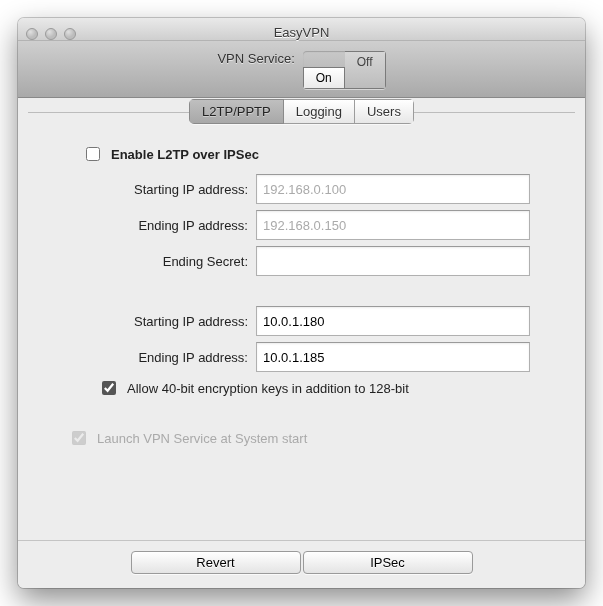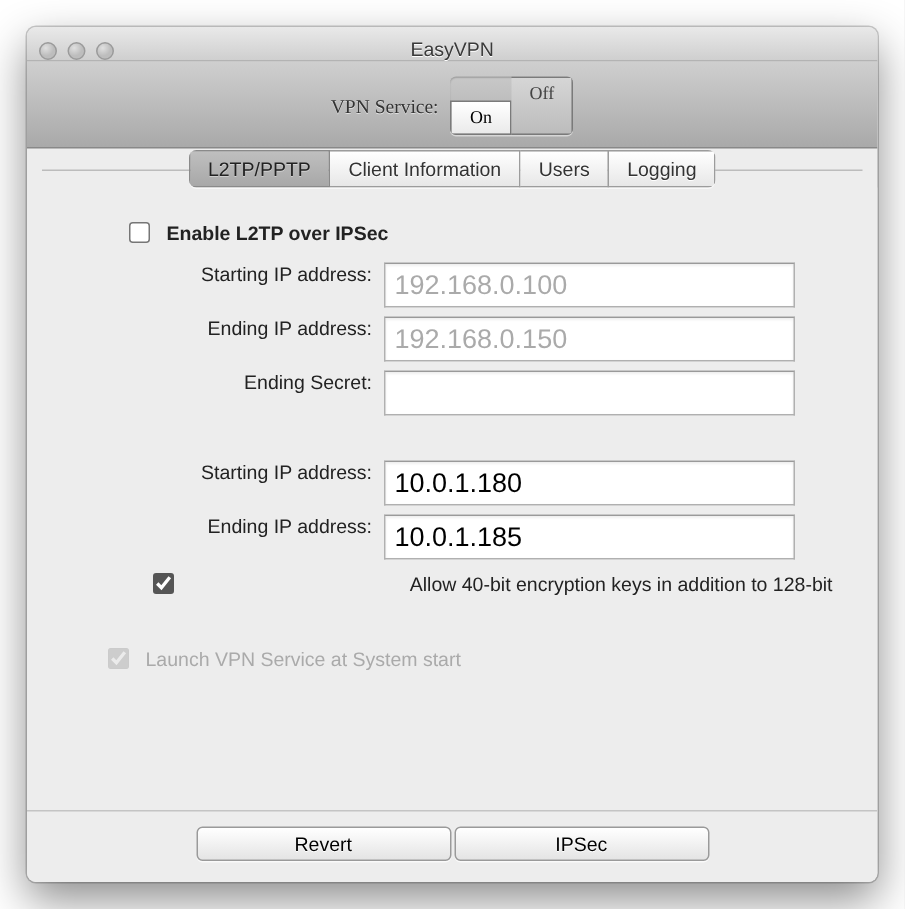--- a/index.html
+++ b/index.html
@@ -51,24 +51,22 @@
     font-size: 13px;
     color: #3a3a3a;
     text-shadow: 0 1px 0 #fff;
     pointer-events: none;
   }
   .toolbar {
     background: linear-gradient(#cfcfcf, #a9a9a9);
     border-bottom: 1px solid #888;
     padding: 10px 0 8px;
     display: flex;
-    align-items: center;
     justify-content: center;
     gap: 8px;
-    font-family: Liberation Serif, serif;
   }
   .toolbar-label {
     font-size: 13px;
     color: #333;
     text-shadow: 0 1px 0 rgba(255,255,255,0.6);
   }
   .segmented {
     display: inline-flex;
     border-radius: 4px;
     overflow: hidden;
@@ -132,47 +130,48 @@
     padding: 20px 30px 10px;
     position: relative;
   }
   .section { margin-bottom: 30px; }
   .check-row {
     display: flex;
     align-items: center;
     gap: 8px;
     margin: 0 0 10px 34px;
   }
-  .check-row.indent { margin-left: 50px; margin-top: 6px; justify-content: space-between; }
+  .check-row.indent { margin-left: 50px; margin-top: 6px; }
   .check-row.bottom { margin-left: 20px; margin-top: 20px; }
   input[type=checkbox] {
     width: 14px; height: 14px;
     accent-color: #555;
     cursor: pointer;
   }
   .check-label { font-weight: bold; font-size: 13px; cursor: pointer; }
   .check-label.normal { font-weight: normal; }
   .field-row {
     display: flex;
+    align-items: center;
     margin: 6px 0;
   }
   .field-label {
     width: 200px;
     text-align: right;
     padding-right: 8px;
     font-size: 13px;
   }
   .field-input {
     width: 260px;
     height: 20px;
     border: 1px solid #b0b0b0;
     border-top-color: #9a9a9a;
     background: #fff;
     padding: 4px 6px;
-    font-size: 18px;
+    font-size: 13px;
     font-family: inherit;
     box-shadow: inset 0 1px 2px rgba(0,0,0,0.08);
   }
   .field-input:disabled {
     color: #aaa;
     background: #fff;
   }
   .field-input::placeholder { color: #aaa; }
   .dim { color: #aaa; text-align: center; }
   .footer {
@@ -214,23 +213,22 @@
       <span class="toolbar-label">VPN Service:</span>
       <div class="segmented">
         <div class="seg-btn on">On</div>
         <div class="seg-btn">Off</div>
       </div>
     </div>
 
     <div class="tabs-row">
       <div class="tabs">
         <div class="tab active">L2TP/PPTP</div>
-        <div class="tab">Client Information</div>
+        <div class="tab">Logging</div>
         <div class="tab">Users</div>
-        <div class="tab">Logging</div>
       </div>
     </div>
 
     <div class="content">
 
       <div class="section">
         <div class="check-row">
           <input type="checkbox" style="">
           <span class="check-label">Enable L2TP over IPSec</span>
         </div>

